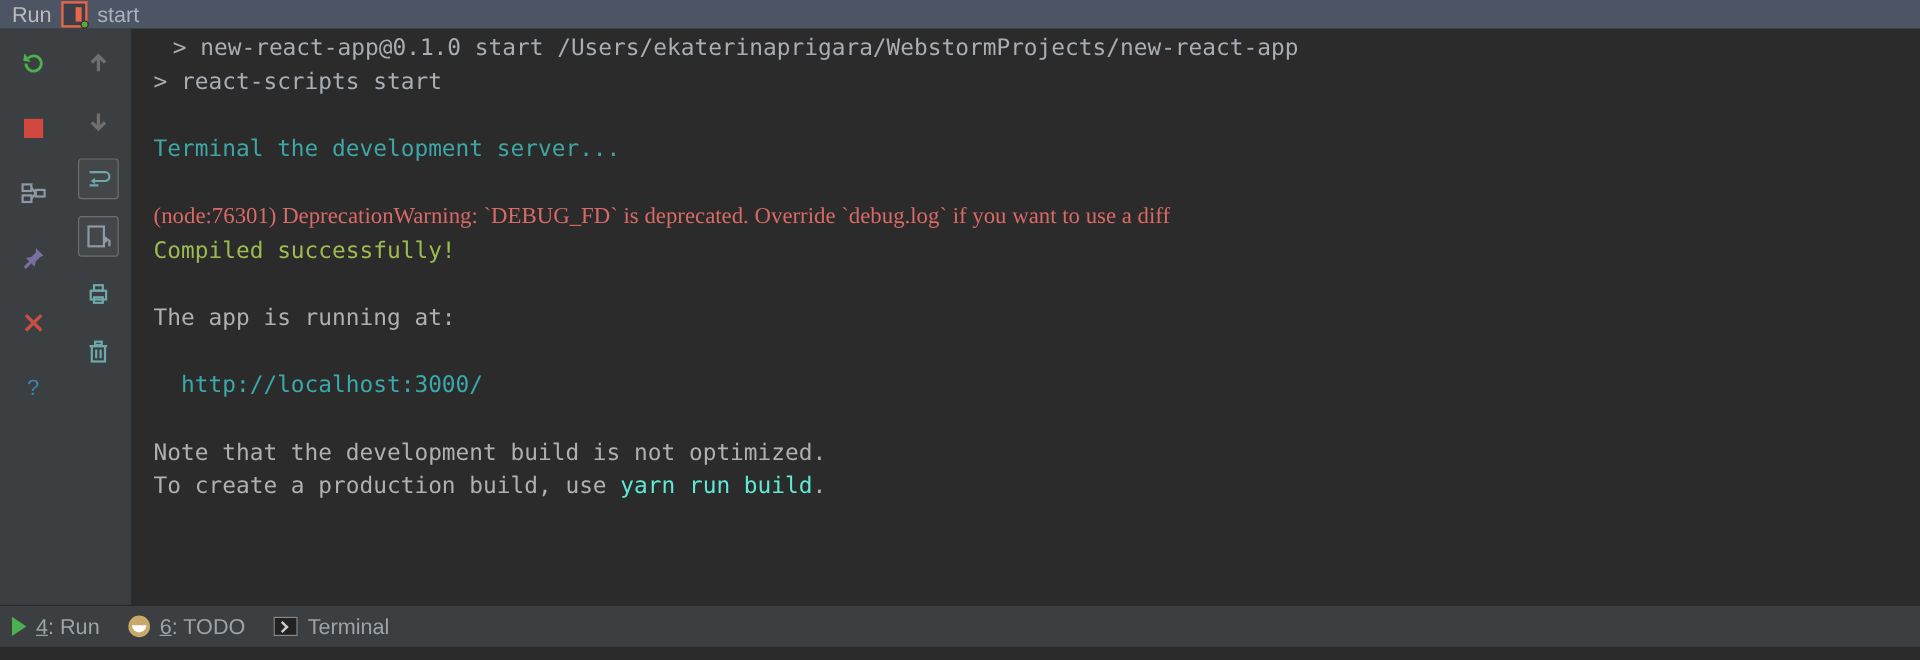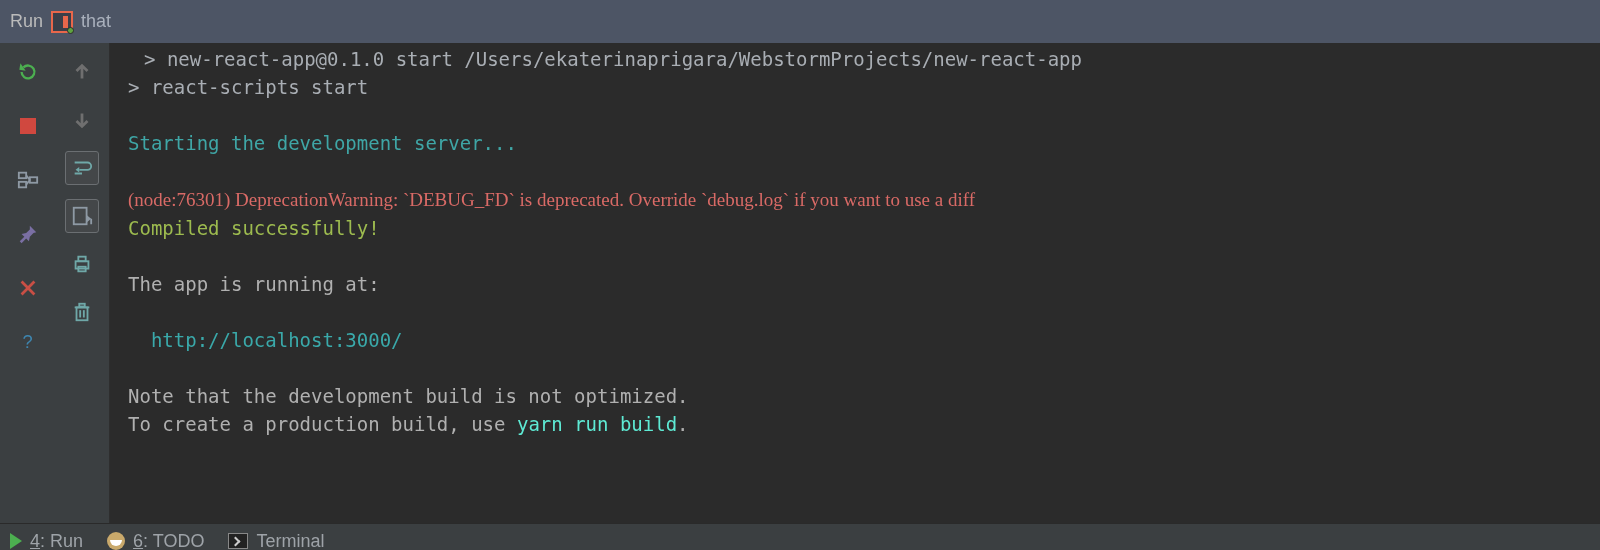--- a/index.html
+++ b/index.html
@@ -1,18 +1,18 @@
 <!DOCTYPE html>
 <html><head>
 <meta charset="utf-8">
 <style>
   * { margin: 0; padding: 0; box-sizing: border-box; }
   html, body { width: 1600px; height: 550px; overflow: hidden; background: #2b2b2b; font-family: "Segoe UI", Arial, sans-serif; }
   .title-bar {
-    height: 43px; background: #4d5565; display: flex; align-items: center;
+    height: 24px; background: #4d5565; display: flex; align-items: center;
     padding-left: 10px; color: #bbb; font-size: 18px; gap: 8px;
   }
   .title-bar .title-text { color: #a9b0bc; }
   .npm-icon {
     width: 22px; height: 22px; position: relative; display: inline-block;
     border: 2px solid #e8674b; box-sizing: border-box; background: #3a3f49;
   }
   .npm-icon::after {
     content:""; position:absolute; right:3px; top:3px; width:5px; height:12px; background:#e8674b;
   }
@@ -61,21 +61,21 @@
   .arrow-gray { stroke:#6f6f6f; }
 </style>
 </head>
 <body>
 
 <div class="title-bar">
   <span>Run</span>
   <span class="npm-icon">
       <span class="dot"></span>
     </span>
-  <span class="title-text">that</span>
+  <span class="title-text">start</span>
 </div>
 
 <div class="main">
 
   <div class="sidebar">
     <div class="ico-btn">
       <svg viewBox="0 0 24 24">
           <path fill="none" stroke="#4caf50" stroke-width="2.5" d="M5 12a7 7 0 1 0 2-5"></path>
           <path fill="#4caf50" d="M3 3 L3 10 L10 10 Z" transform="rotate(10 6 7)"></path>
         </svg>
@@ -148,21 +148,21 @@
           <line x1="14" y1="10" x2="14" y2="18" stroke="#6fa8a8" stroke-width="2"></line>
           <line x1="4" y1="7" x2="20" y2="7" stroke="#6fa8a8" stroke-width="2"></line>
           <rect x="9" y="3" width="6" height="3" fill="none" stroke="#6fa8a8" stroke-width="2"></rect>
         </svg>
     </div>
   </div>
 
   <div class="console"><span class="cutoff">&gt; new-react-app@0.1.0 start /Users/ekaterinaprigara/WebstormProjects/new-react-app</span>
 <span class="cmd">&gt; react-scripts start</span>
 
-<span class="teal">Starting the development server...</span>
+<span class="teal">Terminal the development server...</span>
 
 <span class="red">(node:76301) DeprecationWarning: `DEBUG_FD` is deprecated. Override `debug.log` if you want to use a diff</span>
 <span class="green">Compiled successfully!</span>
 
 <span class="gray">The app is running at:</span>
 
 <span class="link">  http://localhost:3000/</span>
 
 <span class="gray">Note that the development build is not optimized.</span>
 <span class="gray">To create a production build, use </span><span class="cyan">yarn run build</span><span class="gray">.</span>

